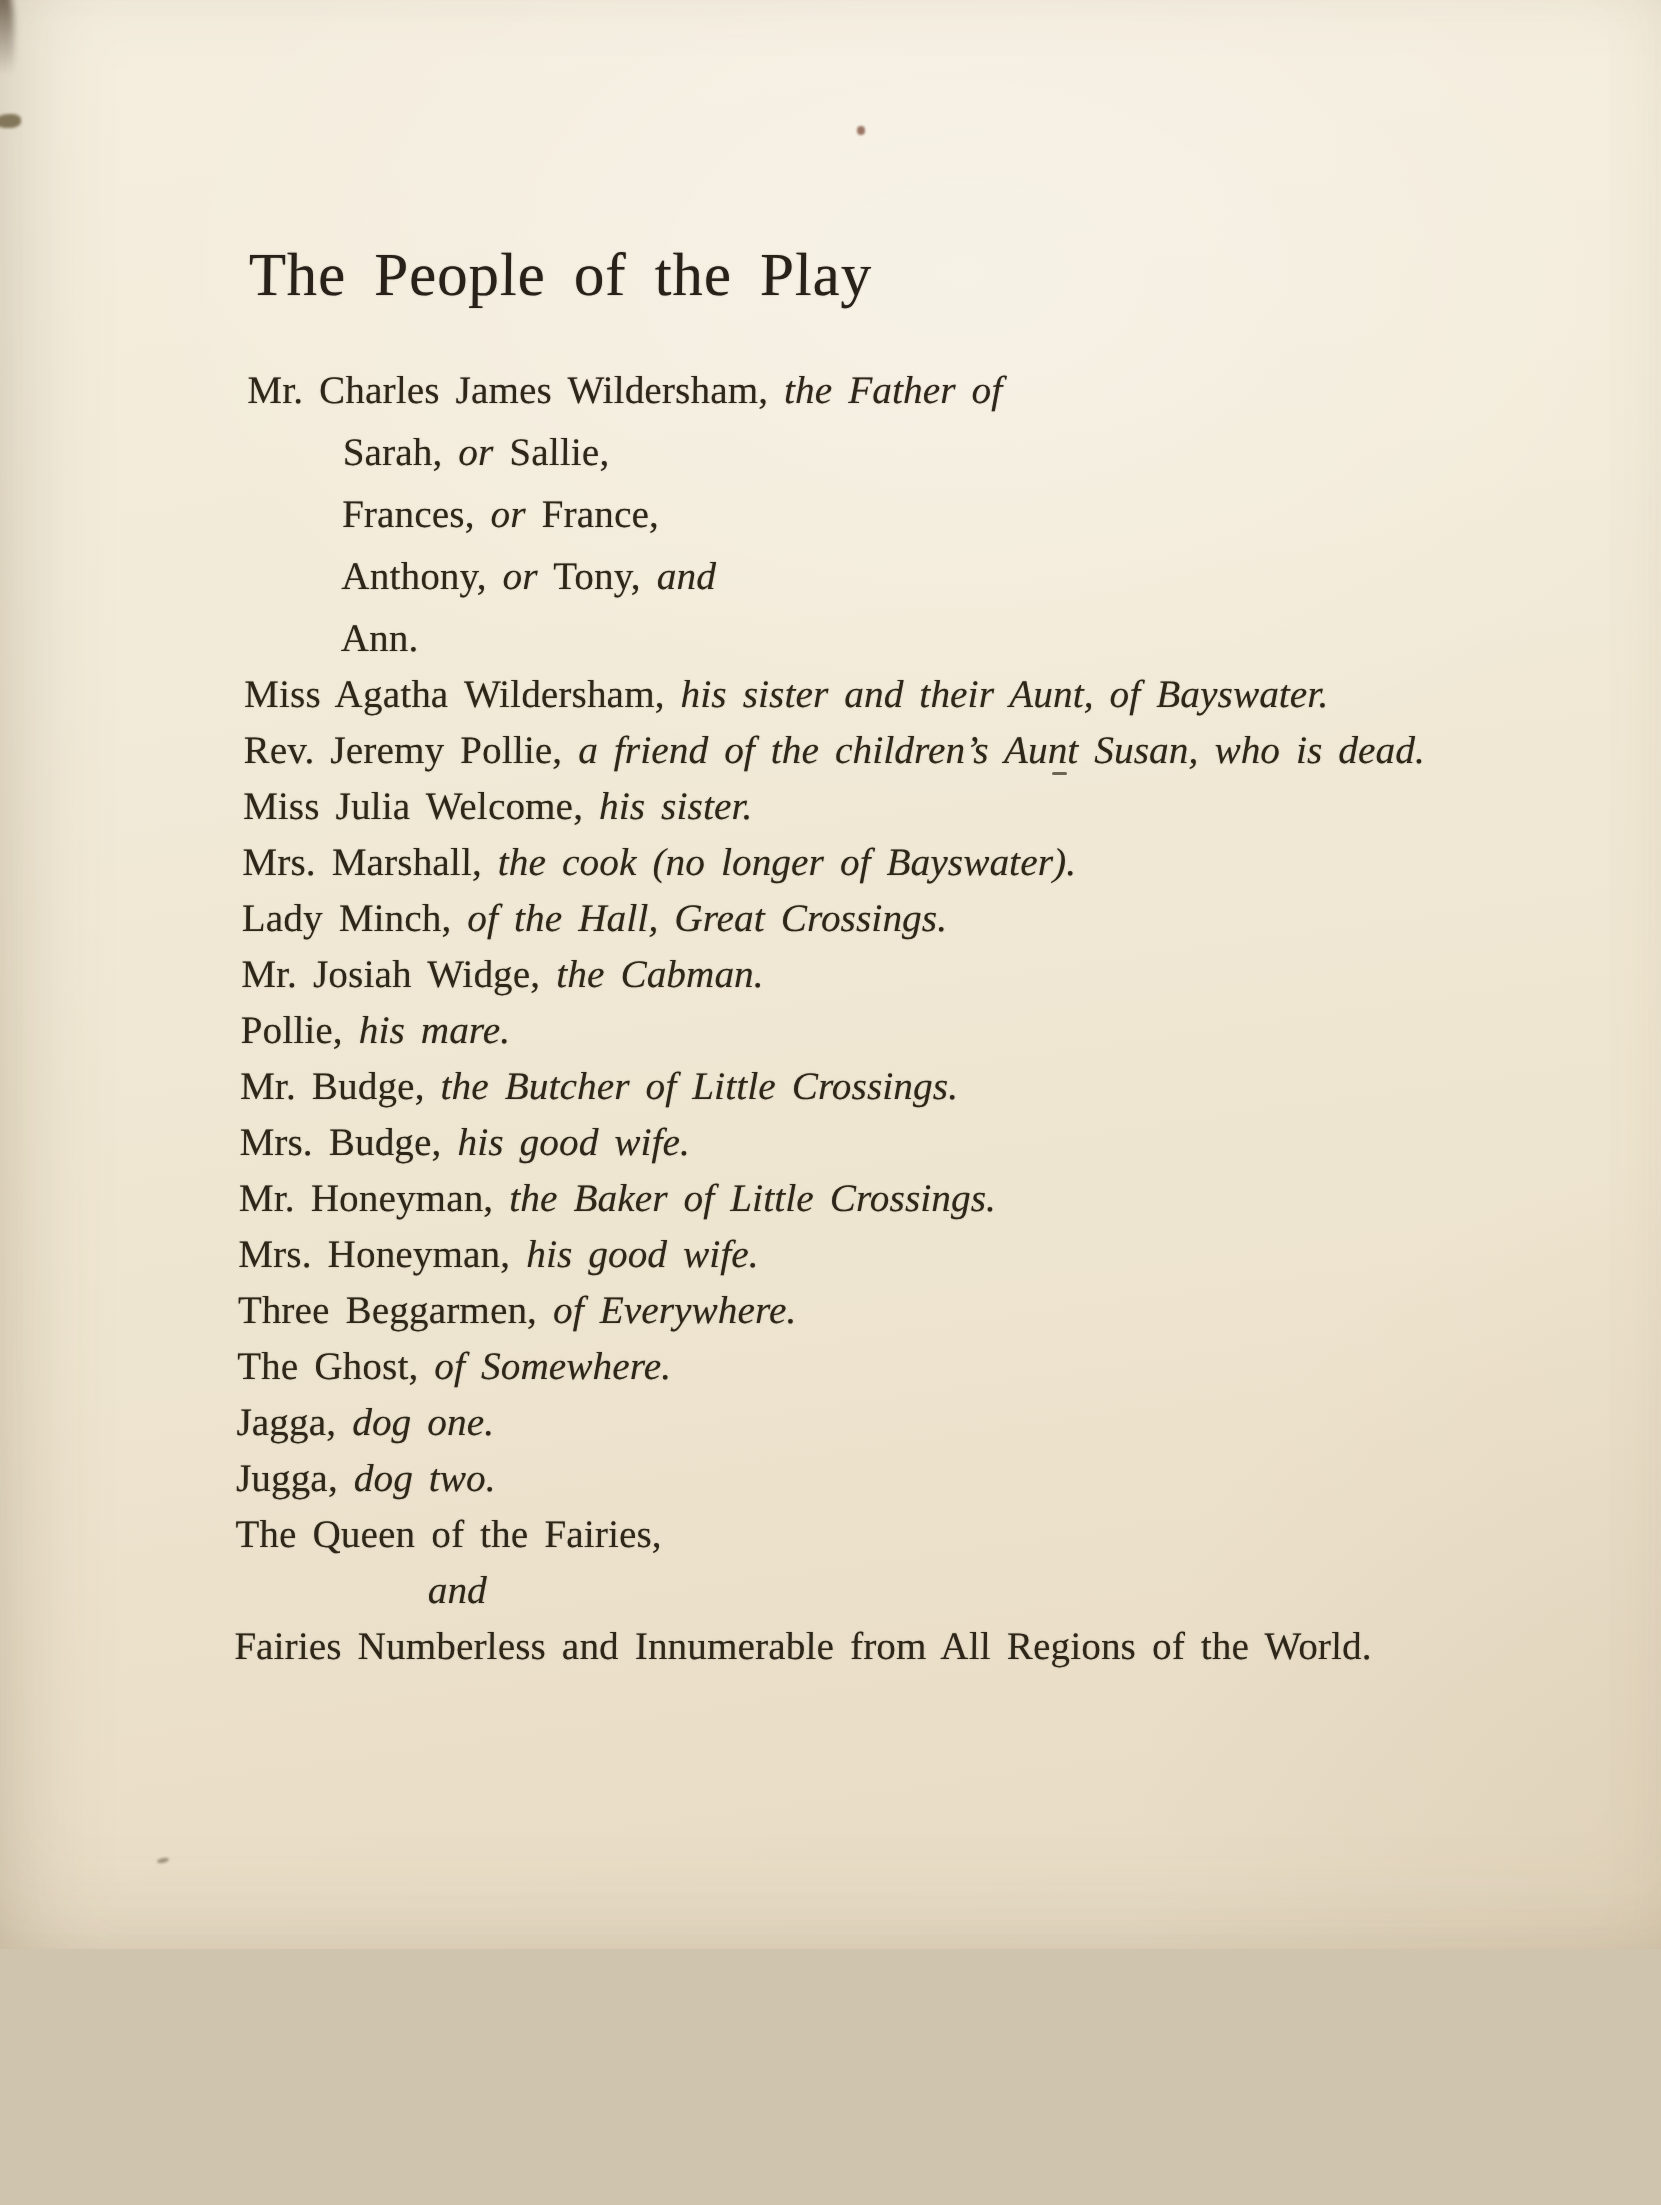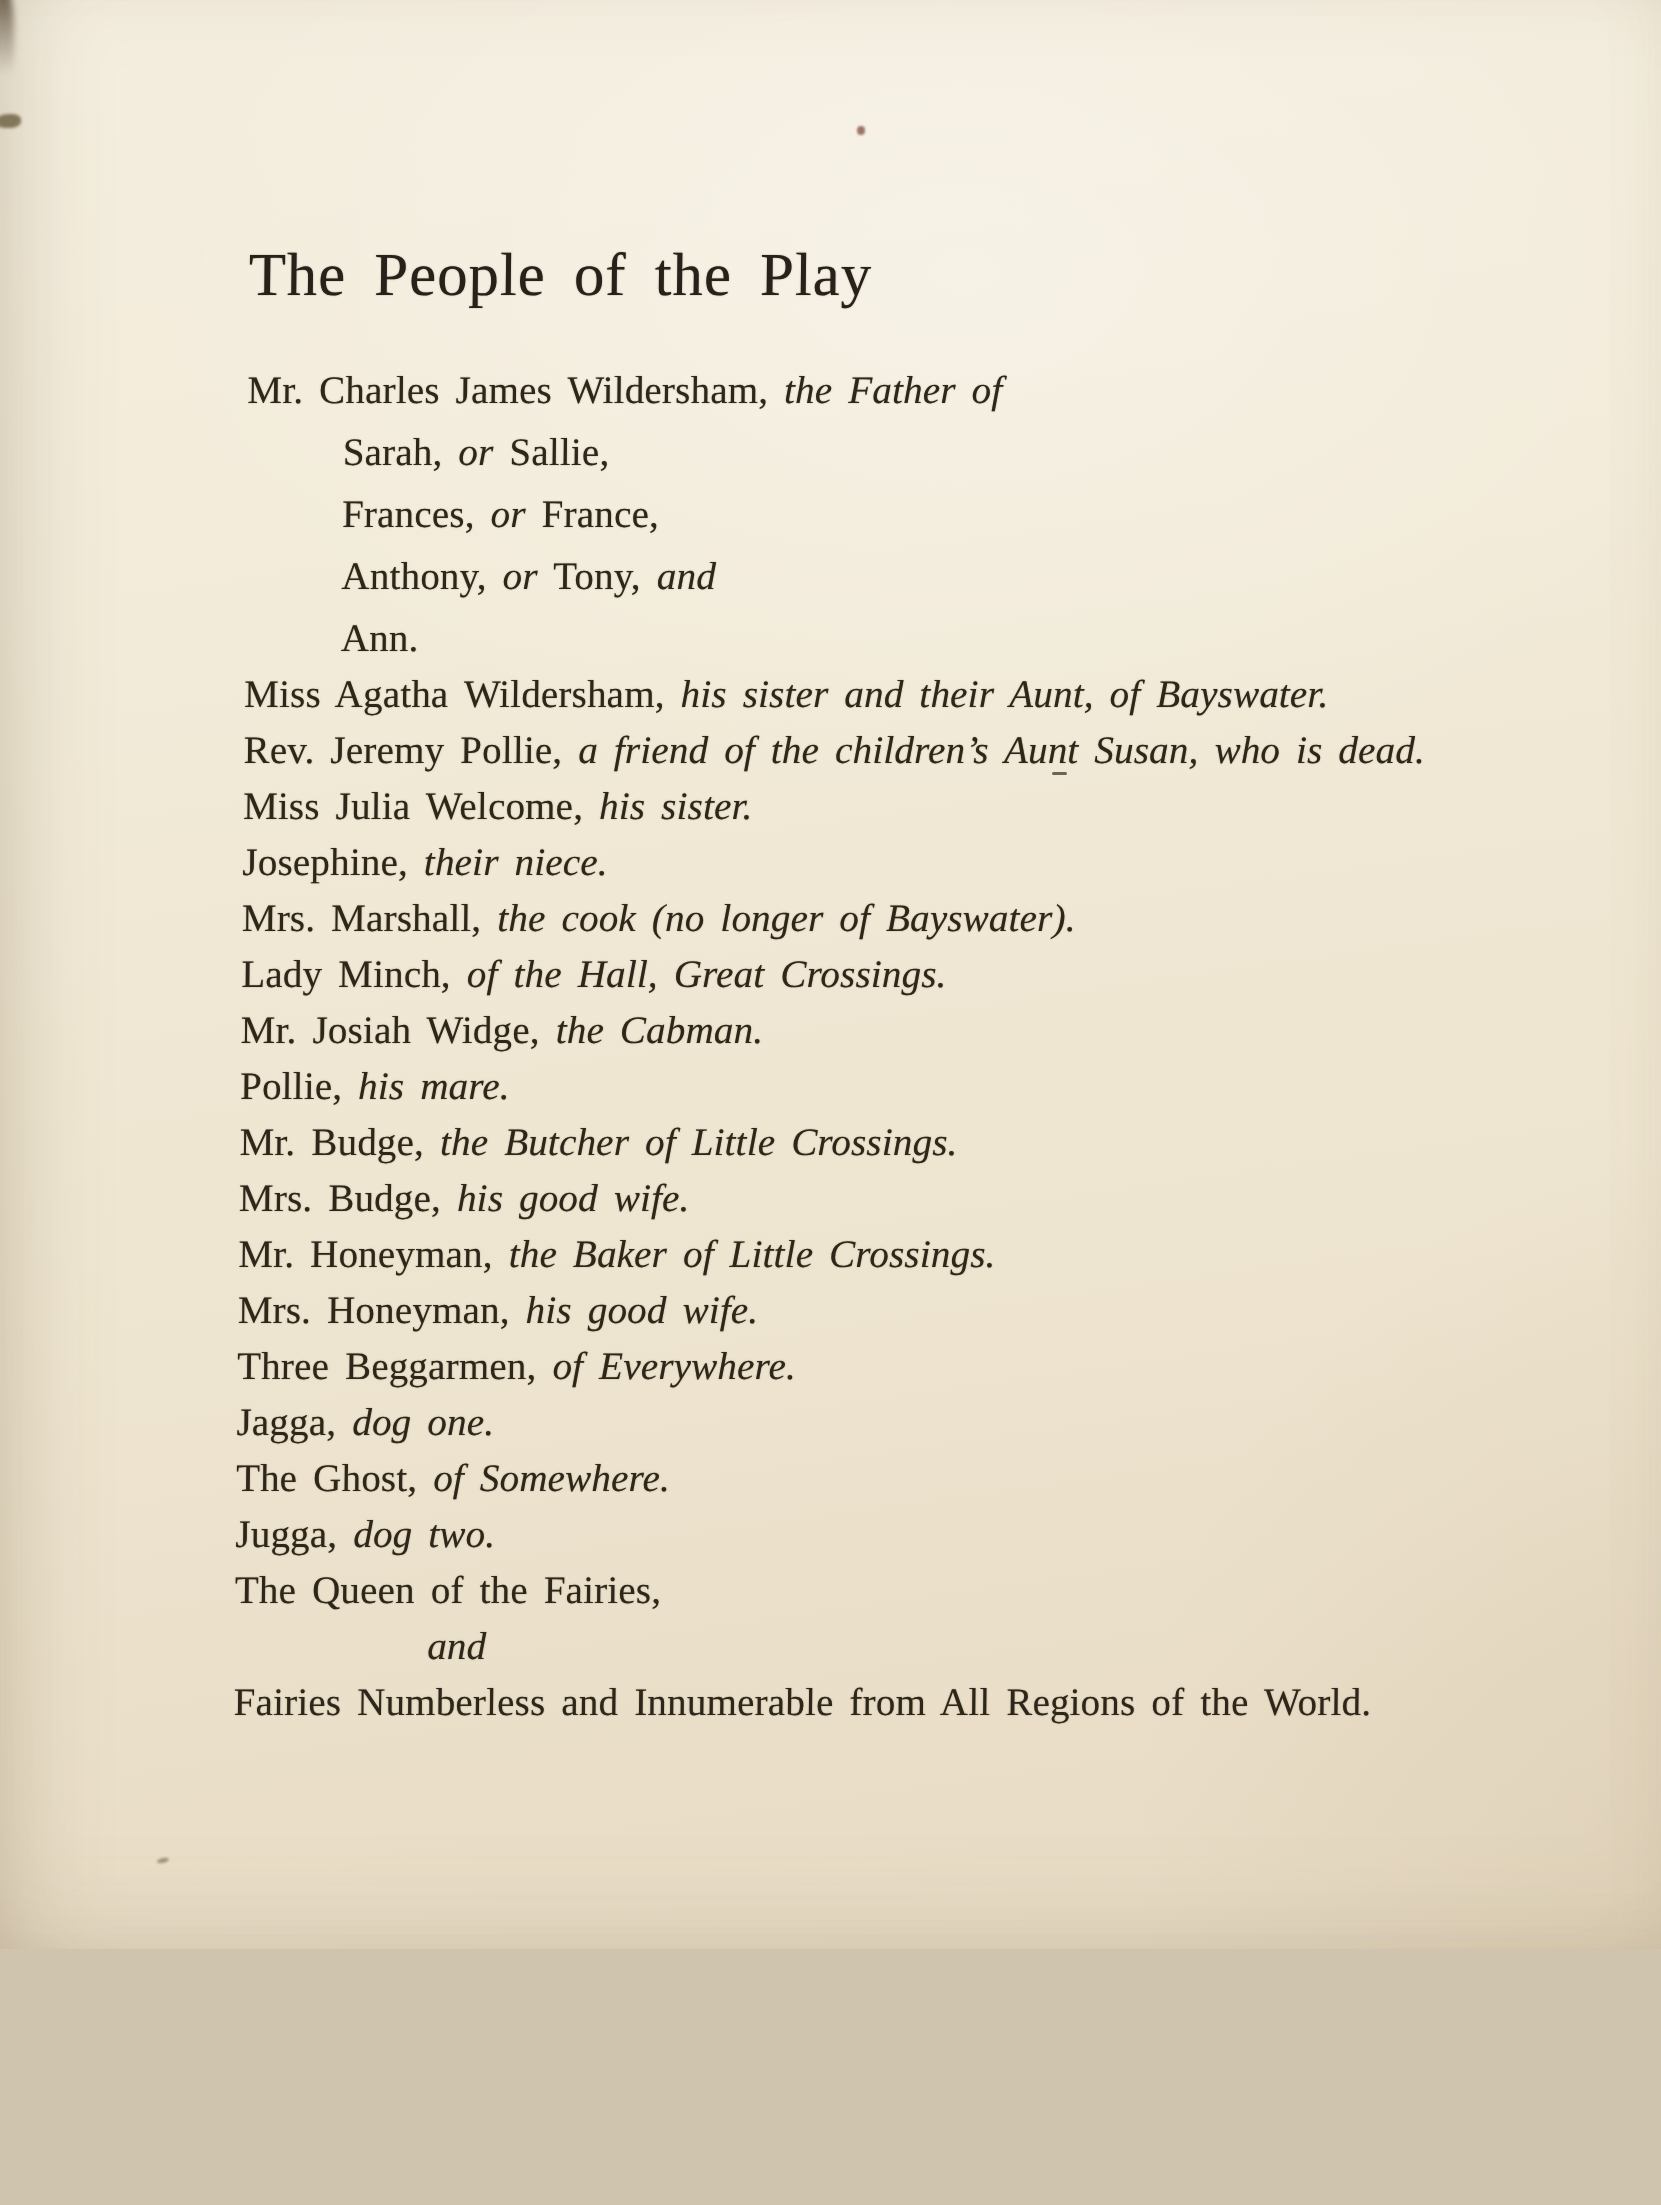--- a/index.html
+++ b/index.html
@@ -105,32 +105,31 @@
     <h1 class="title">The People of the Play</h1>
     <ul class="cast">
         <li class="cast-line indent-0"><span class="rm">Mr. Charles James Wildersham,</span> <span class="it">the Father of</span></li>
         <li class="cast-line indent-1"><span class="rm">Sarah,</span> <span class="it">or</span> <span class="rm">Sallie,</span></li>
         <li class="cast-line indent-1"><span class="rm">Frances,</span> <span class="it">or</span> <span class="rm">France,</span></li>
         <li class="cast-line indent-1"><span class="rm">Anthony,</span> <span class="it">or</span> <span class="rm">Tony,</span> <span class="it">and</span></li>
         <li class="cast-line indent-1"><span class="rm">Ann.</span></li>
         <li class="cast-line indent-0"><span class="rm">Miss Agatha Wildersham,</span> <span class="it">his sister and their Aunt, of Bayswater.</span></li>
         <li class="cast-line indent-0"><span class="rm">Rev. Jeremy Pollie,</span> <span class="it">a friend of the children’s Aunt Susan, who is dead.</span></li>
         <li class="cast-line indent-0"><span class="rm">Miss Julia Welcome,</span> <span class="it">his sister.</span></li>
-        <li class="cast-line indent-0"><span class="rm">Josephine,</span> <span class="it">their niece.</span></li>
         <li class="cast-line indent-0"><span class="rm">Mrs. Marshall,</span> <span class="it">the cook (no longer of Bayswater).</span></li>
         <li class="cast-line indent-0"><span class="rm">Lady Minch,</span> <span class="it">of the Hall, Great Crossings.</span></li>
         <li class="cast-line indent-0"><span class="rm">Mr. Josiah Widge,</span> <span class="it">the Cabman.</span></li>
         <li class="cast-line indent-0"><span class="rm">Pollie,</span> <span class="it">his mare.</span></li>
         <li class="cast-line indent-0"><span class="rm">Mr. Budge,</span> <span class="it">the Butcher of Little Crossings.</span></li>
         <li class="cast-line indent-0"><span class="rm">Mrs. Budge,</span> <span class="it">his good wife.</span></li>
         <li class="cast-line indent-0"><span class="rm">Mr. Honeyman,</span> <span class="it">the Baker of Little Crossings.</span></li>
         <li class="cast-line indent-0"><span class="rm">Mrs. Honeyman,</span> <span class="it">his good wife.</span></li>
         <li class="cast-line indent-0"><span class="rm">Three Beggarmen,</span> <span class="it">of Everywhere.</span></li>
+        <li class="cast-line indent-0"><span class="rm">The Ghost,</span> <span class="it">of Somewhere.</span></li>
         <li class="cast-line indent-0"><span class="rm">Jagga,</span> <span class="it">dog one.</span></li>
-        <li class="cast-line indent-0"><span class="rm">The Ghost,</span> <span class="it">of Somewhere.</span></li>
         <li class="cast-line indent-0"><span class="rm">Jugga,</span> <span class="it">dog two.</span></li>
         <li class="cast-line indent-0"><span class="rm">The Queen of the Fairies,</span></li>
         <li class="cast-line indent-2"><span class="it">and</span></li>
         <li class="cast-line indent-0"><span class="rm">Fairies Numberless and Innumerable from All Regions of the World.</span></li>
       </ul>
   </div>
 
   <div class="speck speck-a"></div>
   <div class="speck speck-b"></div>
   <div class="speck speck-c"></div>

